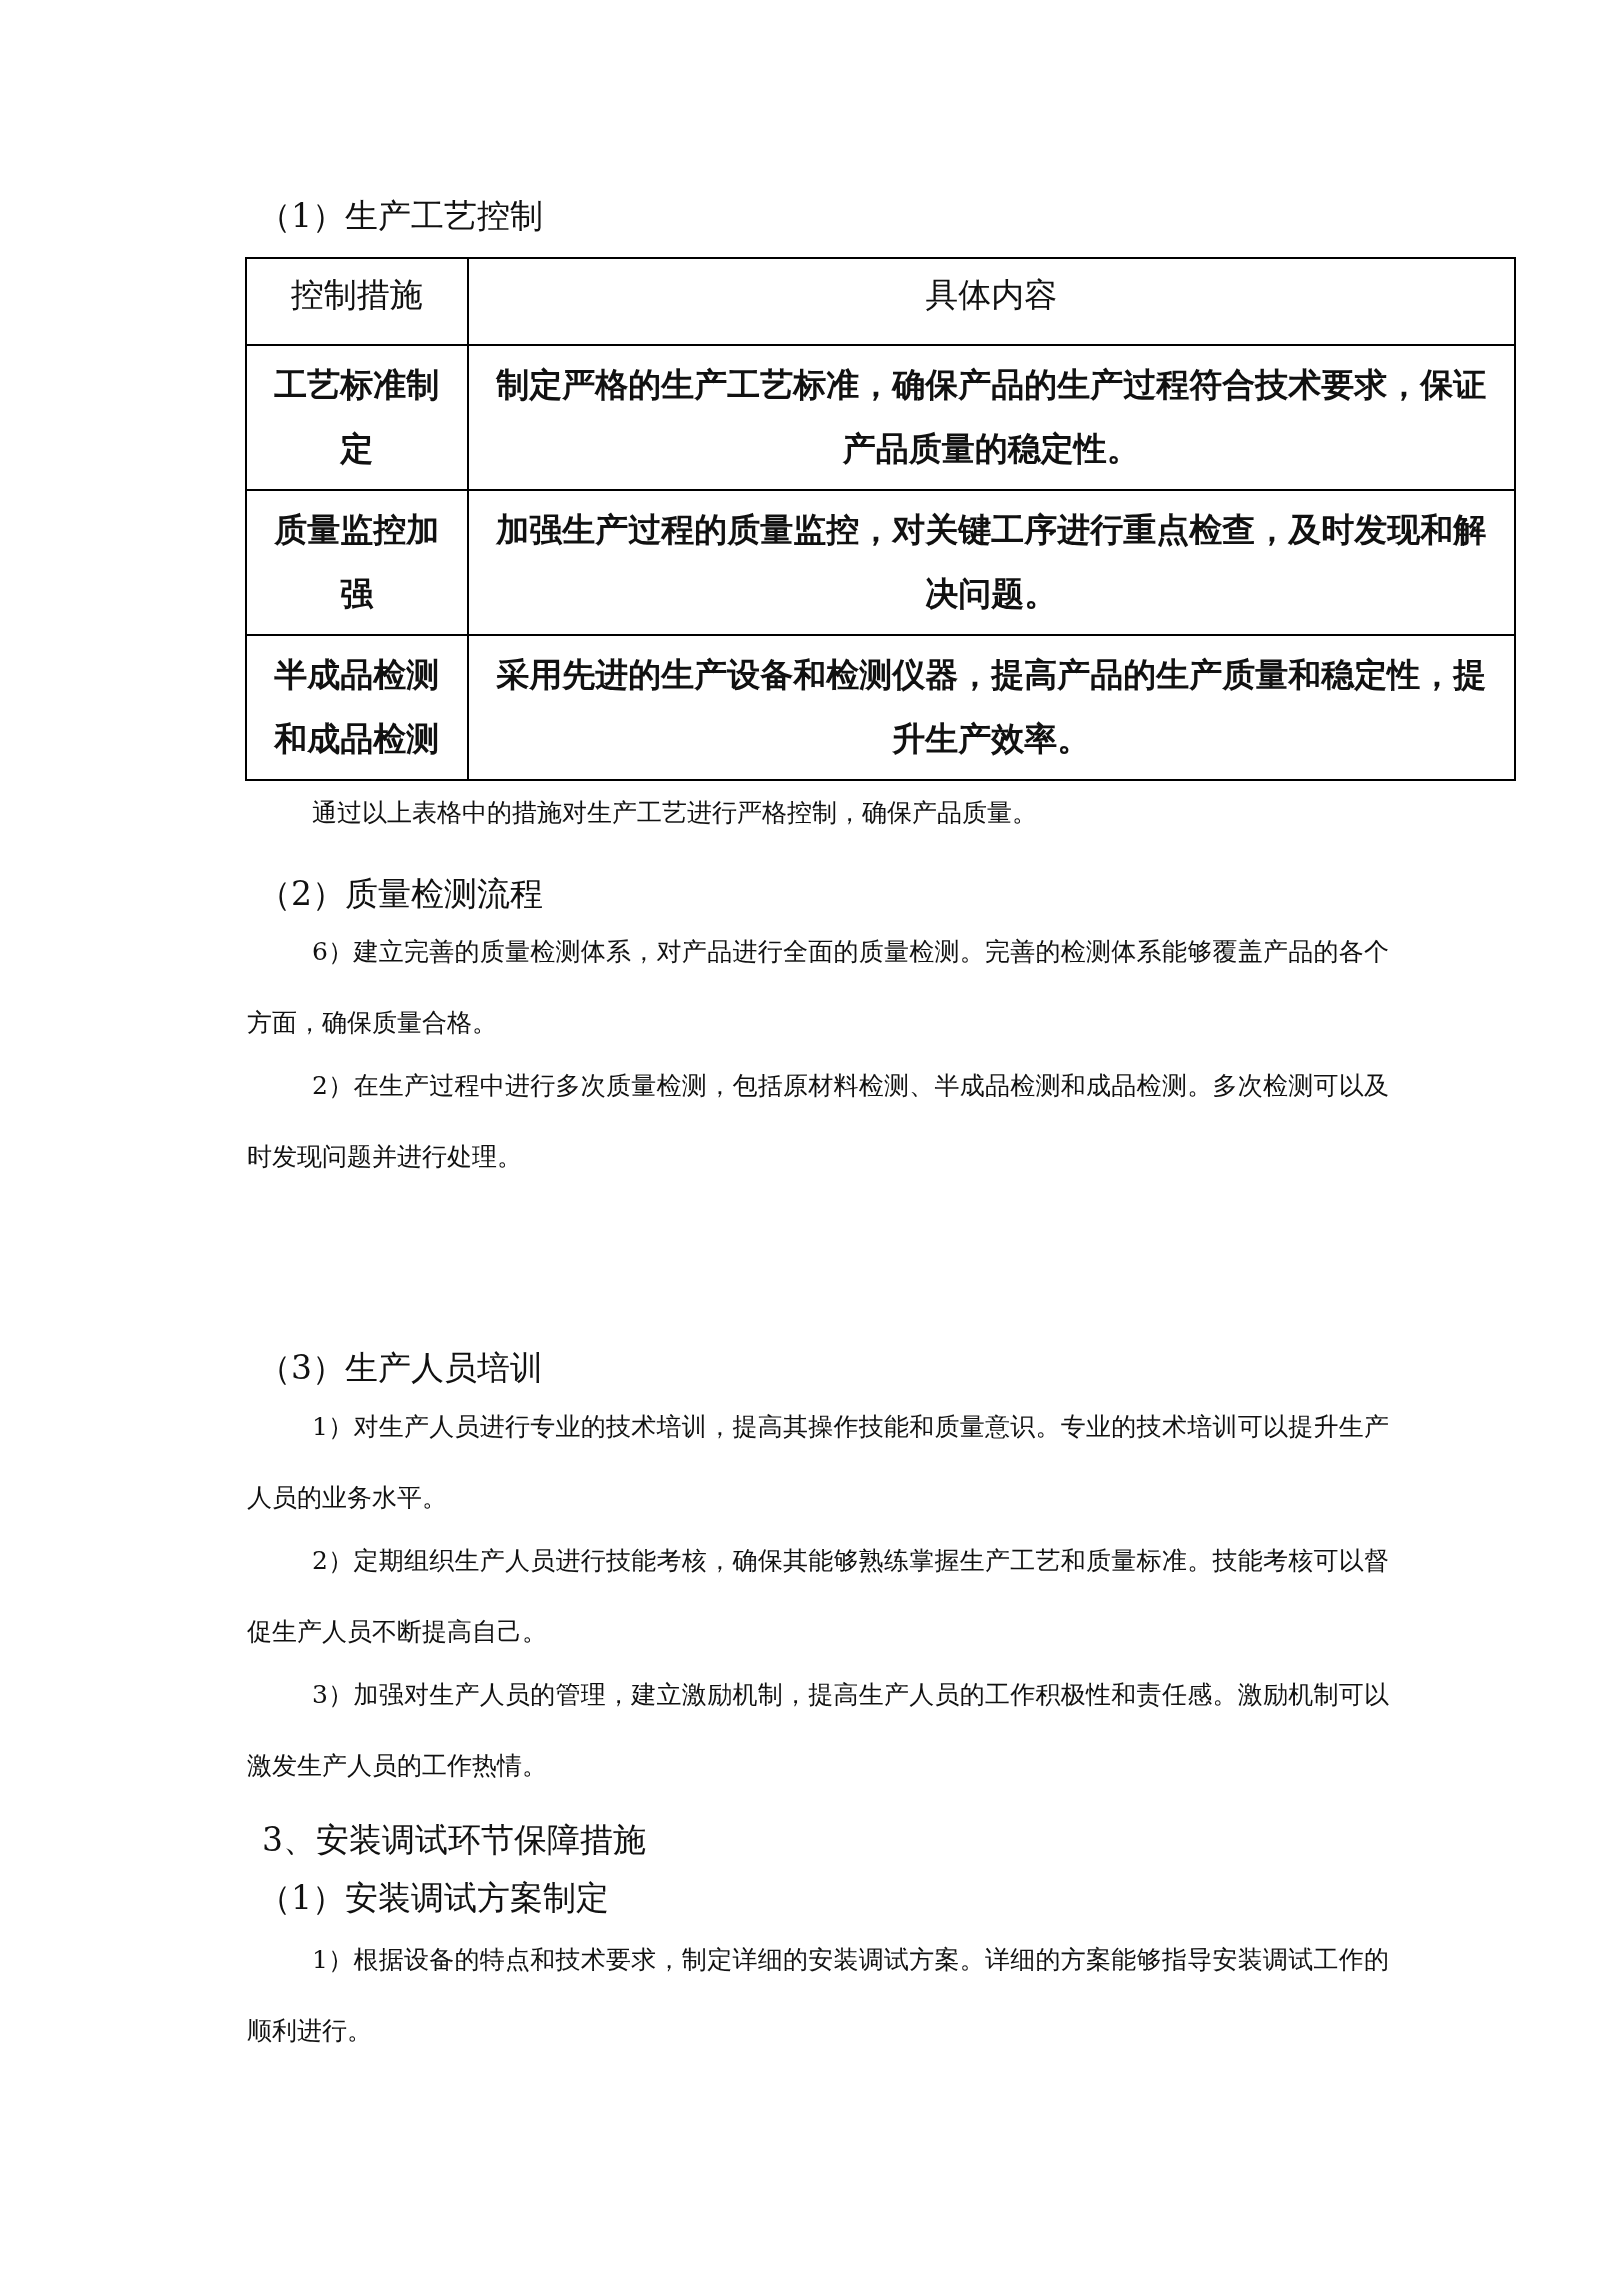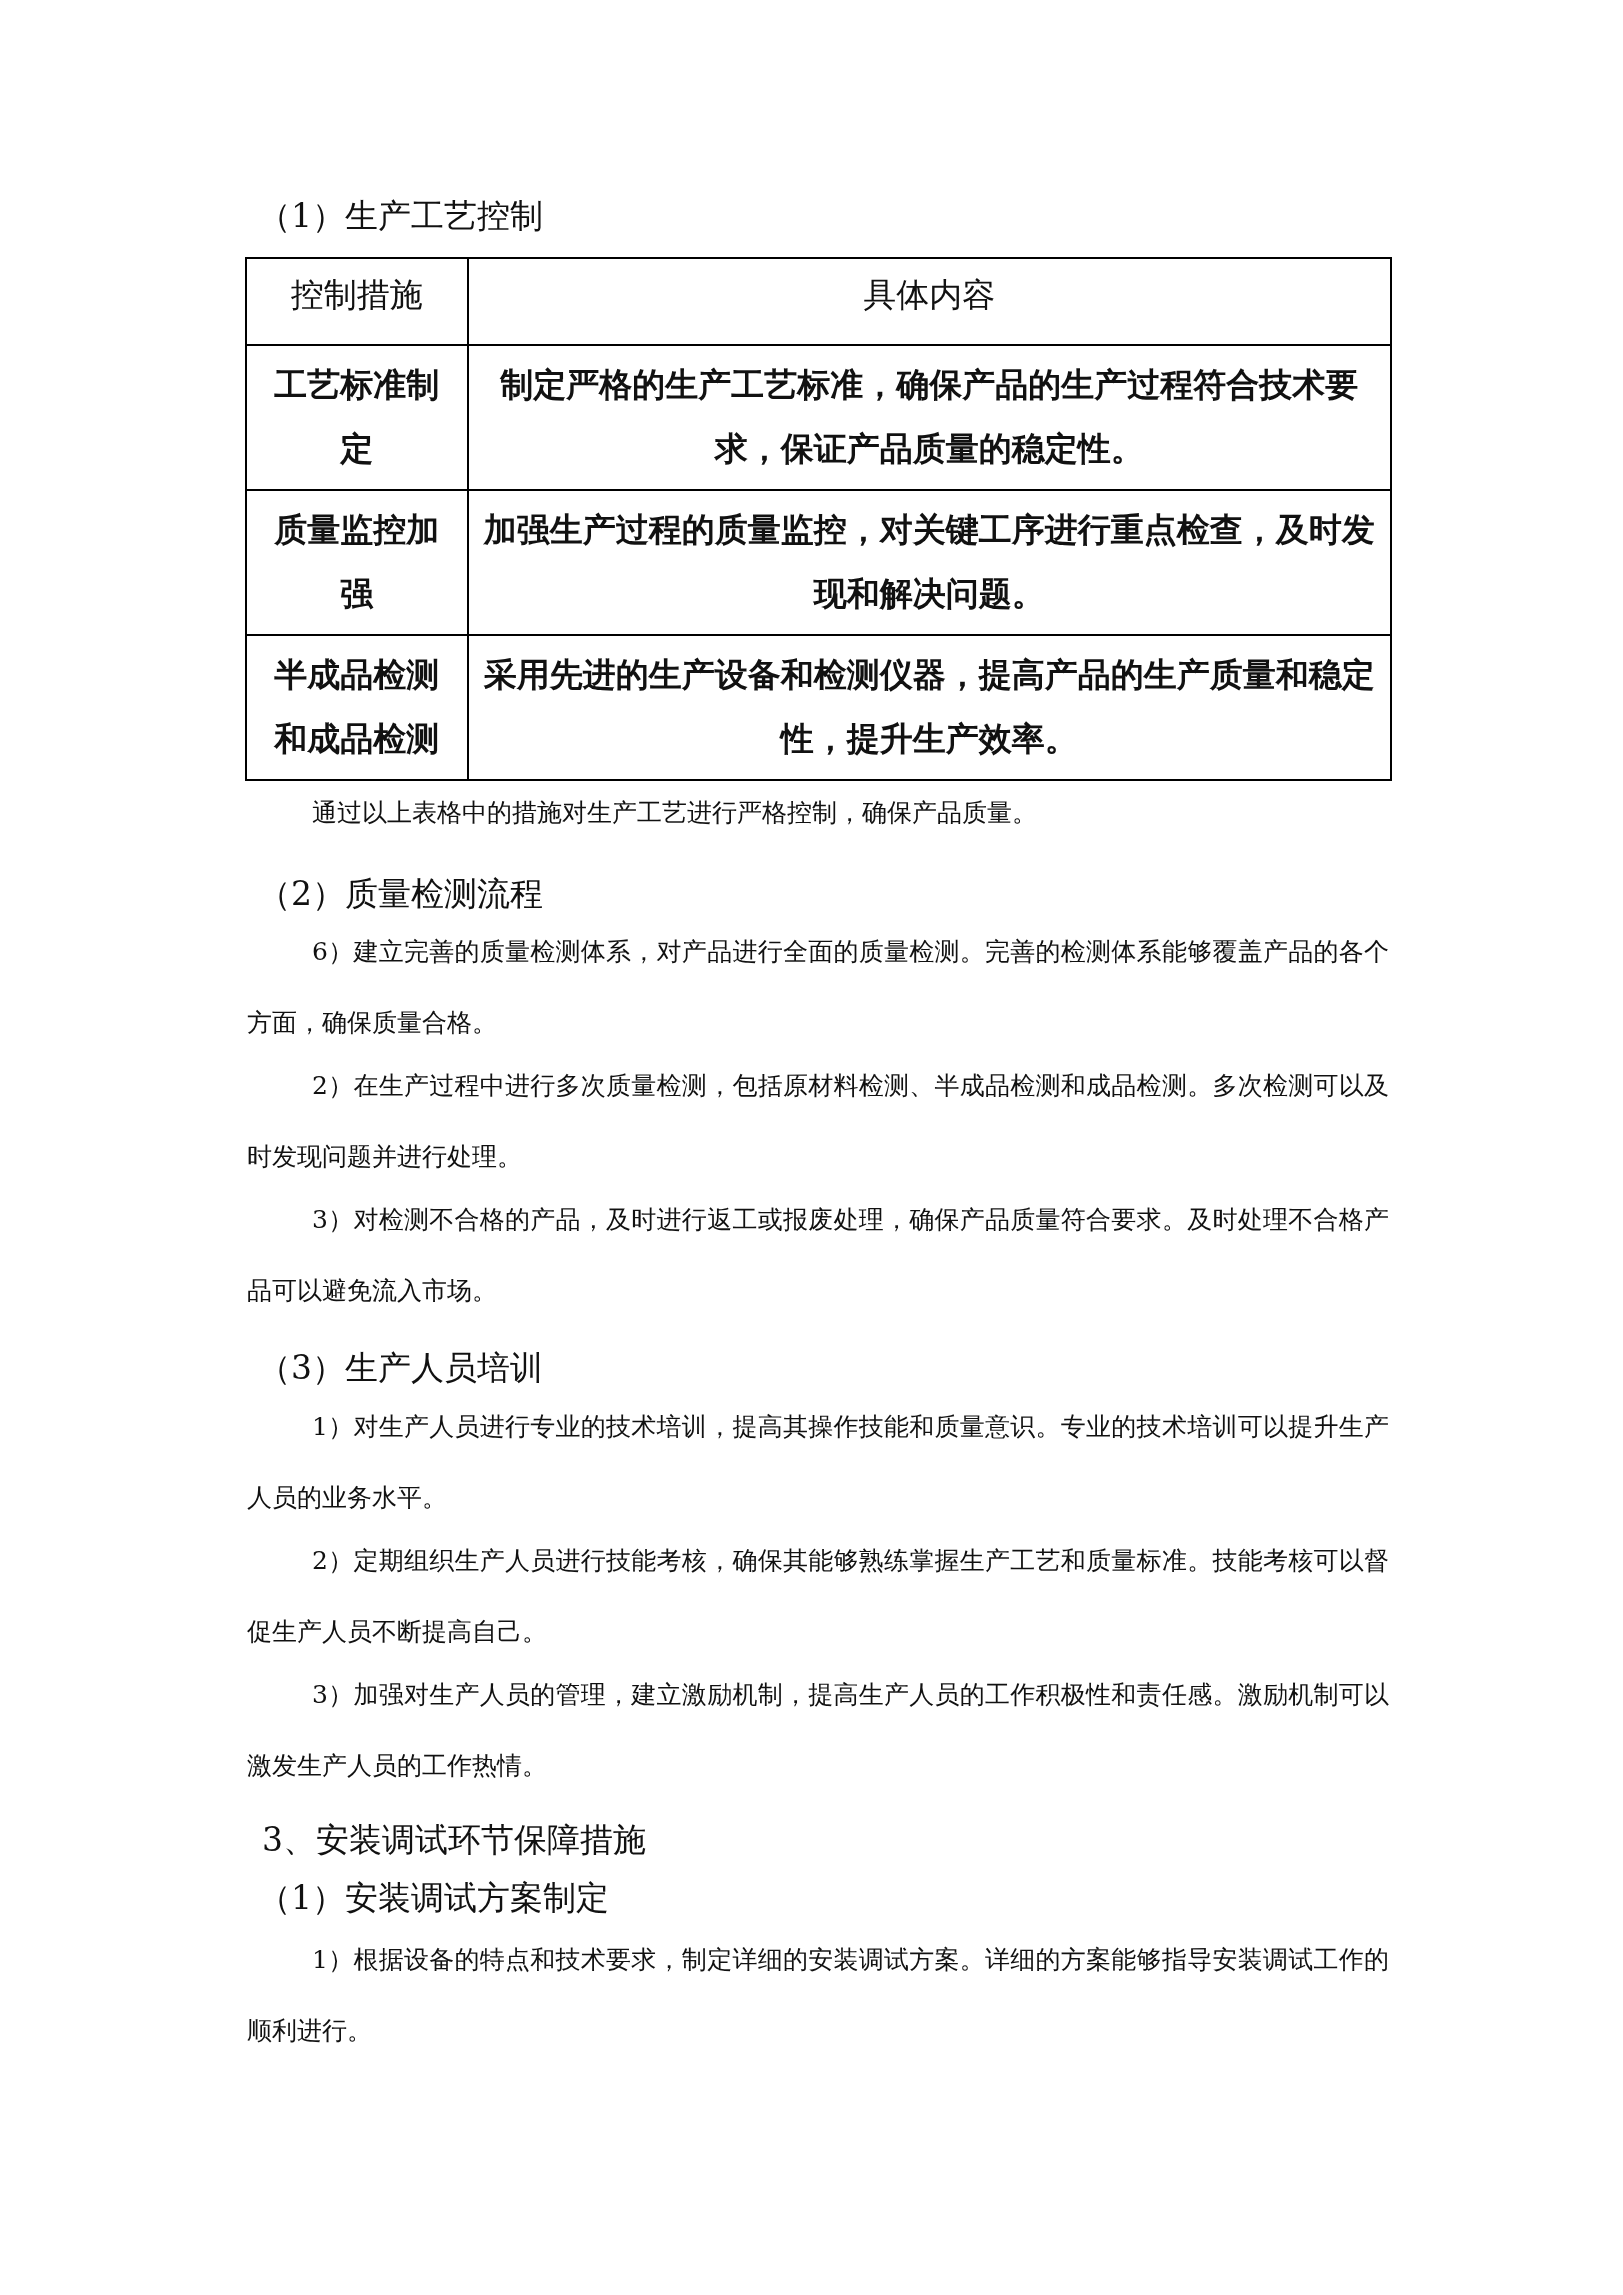--- a/index.html
+++ b/index.html
@@ -6,21 +6,21 @@
   body {
     width: 1623px; height: 2295px; position: relative; overflow: hidden;
     font-family: "DejaVu Serif", "Liberation Serif", serif;
     color: #111111;
   }
   .page { position: absolute; left: 0; top: 0; width: 1623px; height: 2295px; }
   .heading {
     position: absolute; left: 241px; font-size: 33px; line-height: 39px; white-space: nowrap; margin-left: 17px;
   }
   table.measures {
-    position: absolute; left: 245px; top: 257px; width: 1147px;
+    position: absolute; left: 245px; top: 257px; width: 1271px;
     border-collapse: collapse; font-size: 33px; padding-left: 48px;
   }
   table.measures td {
     border: 2px solid #000000; text-align: center; vertical-align: middle;
     padding: 0 11.8px; line-height: 64px;
   }
   table.measures td.col1 { width: 196px; }
   table.measures tr.head td { height: 81px; vertical-align: top; padding-top: 3.9px; }
   table.measures tr.row td { height: 143px; font-weight: bold; }
   .para {
@@ -54,21 +54,20 @@
       <td>采用先进的生产设备和检测仪器，提高产品的生产质量和稳定性，提升生产效率。</td>
     </tr>
   </tbody>
     </table>
 
   <div class="para" style="top:777px;">通过以上表格中的措施对生产工艺进行严格控制，确保产品质量。</div>
 
   <div class="heading" style="top:874px;">（2）质量检测流程</div>
   <div class="para" style="top:916px;">6）建立完善的质量检测体系，对产品进行全面的质量检测。完善的检测体系能够覆盖产品的各个方面，确保质量合格。</div>
   <div class="para" style="top:1050px;">2）在生产过程中进行多次质量检测，包括原材料检测、半成品检测和成品检测。多次检测可以及时发现问题并进行处理。</div>
-  <div class="para" style="top:1184px;">3）对检测不合格的产品，及时进行返工或报废处理，确保产品质量符合要求。及时处理不合格产品可以避免流入市场。</div>
 
   <div class="heading" style="top:1348px;">（3）生产人员培训</div>
   <div class="para" style="top:1391px;">1）对生产人员进行专业的技术培训，提高其操作技能和质量意识。专业的技术培训可以提升生产人员的业务水平。</div>
   <div class="para" style="top:1525px;">2）定期组织生产人员进行技能考核，确保其能够熟练掌握生产工艺和质量标准。技能考核可以督促生产人员不断提高自己。</div>
   <div class="para" style="top:1659px;">3）加强对生产人员的管理，建立激励机制，提高生产人员的工作积极性和责任感。激励机制可以激发生产人员的工作热情。</div>
 
   <div class="heading" style="left:245px; top:1820px;">3、安装调试环节保障措施</div>
   <div class="heading" style="top:1878px;">（1）安装调试方案制定</div>
   <div class="para" style="top:1924px;">1）根据设备的特点和技术要求，制定详细的安装调试方案。详细的方案能够指导安装调试工作的顺利进行。</div>
 

